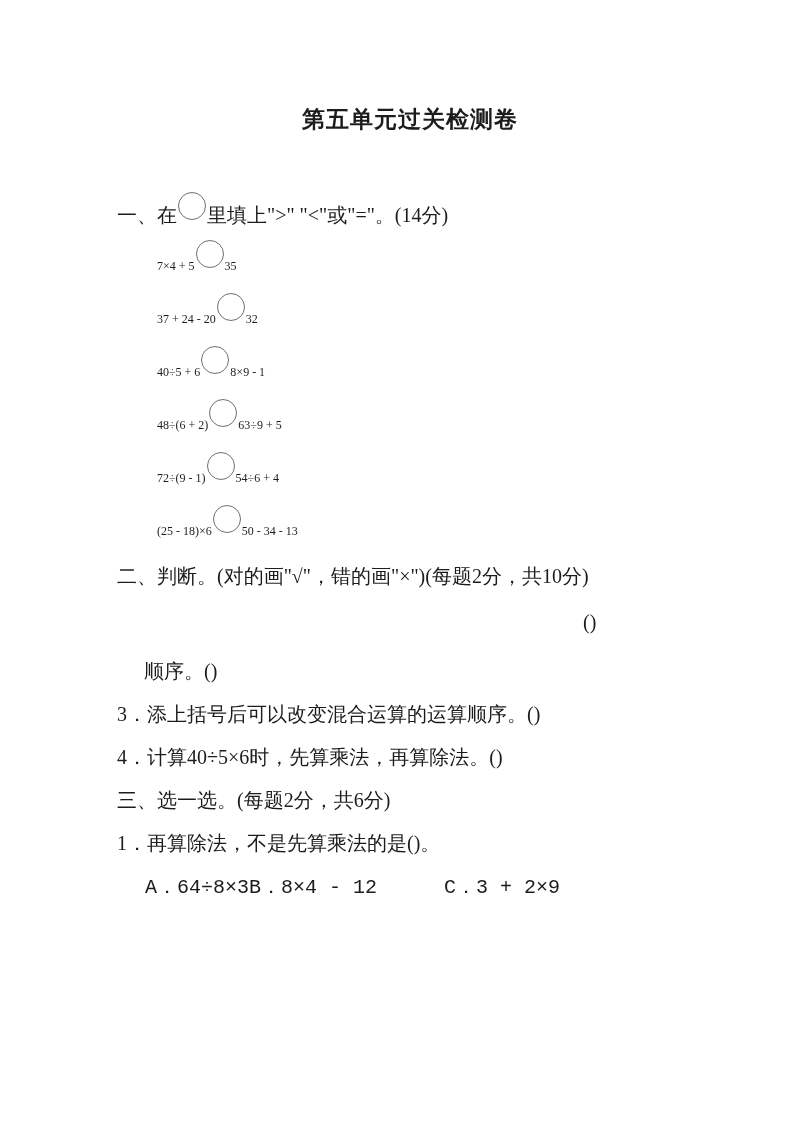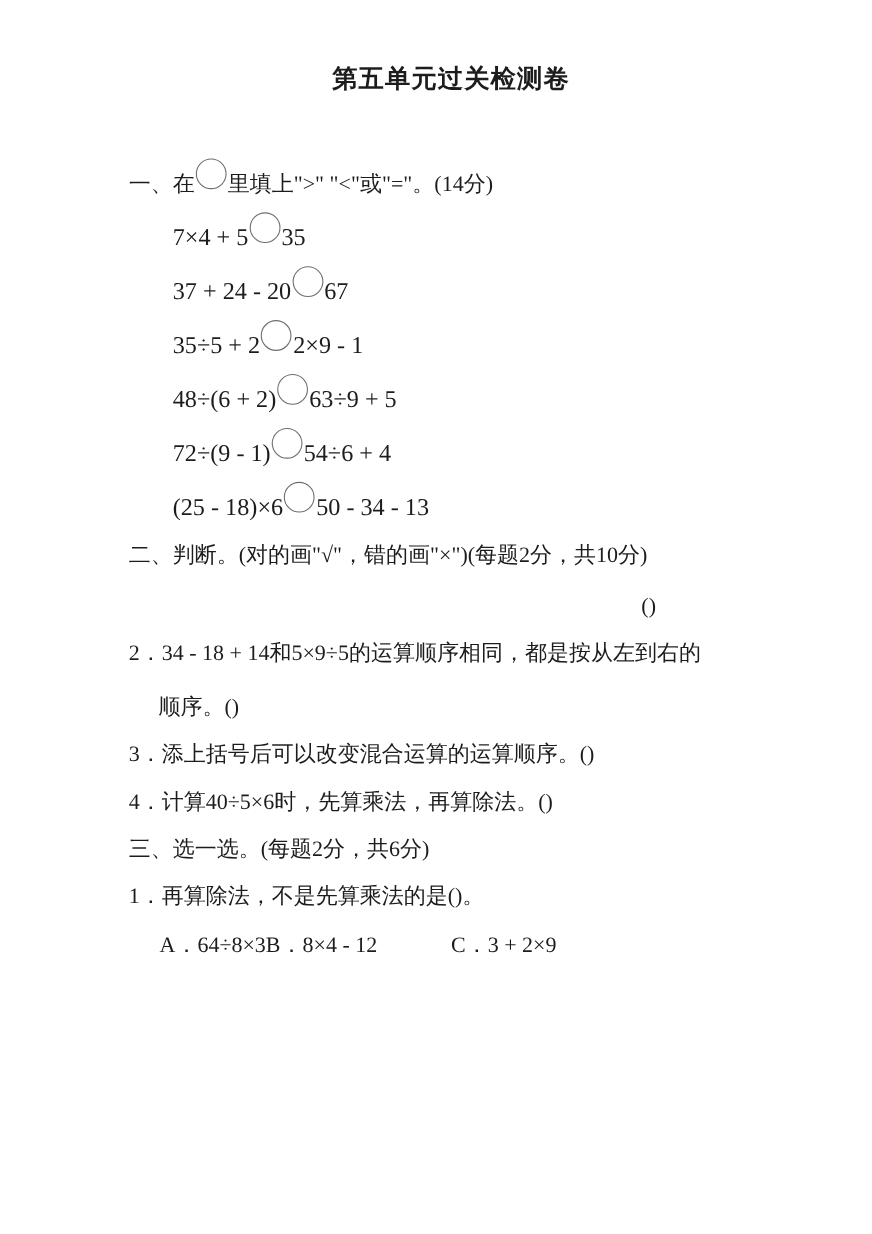--- a/index.html
+++ b/index.html
@@ -5,100 +5,97 @@
   * { margin: 0; padding: 0; box-sizing: border-box; }
   html, body {
     width: 793px; height: 1122px;
     background: #ffffff;
     font-family: "Liberation Serif", "DejaVu Serif", serif;
     color: #1c1c1c;
     overflow: hidden;
   }
   .page {
     width: 793px; height: 1122px;
-    padding: 56px 90px 0 117px;
+    padding: 104px 90px 0 117px;
     position: relative;
   }
   .title {
     text-align: center;
     font-family: "Liberation Sans", "DejaVu Sans", sans-serif;
     font-weight: bold;
     font-size: 23px;
     line-height: 30px;
     letter-spacing: 1px;
   }
   .line {
     font-size: 20px;
     line-height: 27px;
     margin-top: 16px;
   }
   .sec1-heading { margin-top: 58px; }
   .expr {
     margin-left: 40px;
     margin-top: 11px;
-    font-size: 22px;
+    font-size: 12px;
     line-height: 31px;
     white-space: nowrap;
   }
   .circle {
     display: inline-block;
     width: 28px; height: 28px;
     border: 1.4px solid #6f6f6f;
     border-radius: 50%;
     vertical-align: 2px;
     background: #ffffff;
     margin: 0 1px;
   }
   .q-label { display: inline-block; min-width: 27px; }
   .answer-line { text-indent: 466px; margin-top: 19px; }
   .q-cont { margin-left: 27px; margin-top: 22px; }
-  .options { margin-left: 28px; margin-top: 17px; white-space: nowrap; }
+  .options { margin-left: 28px; margin-top: 17px; white-space: nowrap; font-family: Liberation Mono, monospace; }
   .opt-c { margin-left: 67px; }
   section { display: block; }
 </style>
 </head>
 <body>
 
 <div class="page">
 
   <h1 class="title">第五单元过关检测卷</h1>
 
   <section>
     <div class="line sec1-heading">
       <span>一、在</span><span class="circle"></span><span>里填上"&gt;" "&lt;"或"="。(14分)</span>
     </div>
 
     <div class="expr">
       <span>7×4 + 5</span><span class="circle"></span><span>35</span>
     </div>
     <div class="expr">
-      <span>37 + 24 - 20</span><span class="circle"></span><span>67</span>
+      <span>37 + 24 - 20</span><span class="circle"></span><span>32</span>
     </div>
     <div class="expr">
-      <span>35÷5 + 2</span><span class="circle"></span><span>2×9 - 1</span>
+      <span>40÷5 + 6</span><span class="circle"></span><span>8×9 - 1</span>
     </div>
     <div class="expr">
       <span>48÷(6 + 2)</span><span class="circle"></span><span>63÷9 + 5</span>
     </div>
     <div class="expr">
       <span>72÷(9 - 1)</span><span class="circle"></span><span>54÷6 + 4</span>
     </div>
     <div class="expr">
       <span>(25 - 18)×6</span><span class="circle"></span><span>50 - 34 - 13</span>
     </div>
   </section>
 
   <section>
     <div class="line">二、判断。(对的画"√"，错的画"×")(每题2分，共10分)</div>
 
     <div class="line answer-line">()</div>
 
-    <div class="line">
-      <span class="q-label">2．</span><span>34 - 18 + 14和5×9÷5的运算顺序相同，都是按从左到右的</span>
-    </div>
     <div class="line q-cont">顺序。()</div>
 
     <div class="line">
       <span class="q-label">3．</span><span>添上括号后可以改变混合运算的运算顺序。()</span>
     </div>
 
     <div class="line">
       <span class="q-label">4．</span><span>计算40÷5×6时，先算乘法，再算除法。()</span>
     </div>
 

